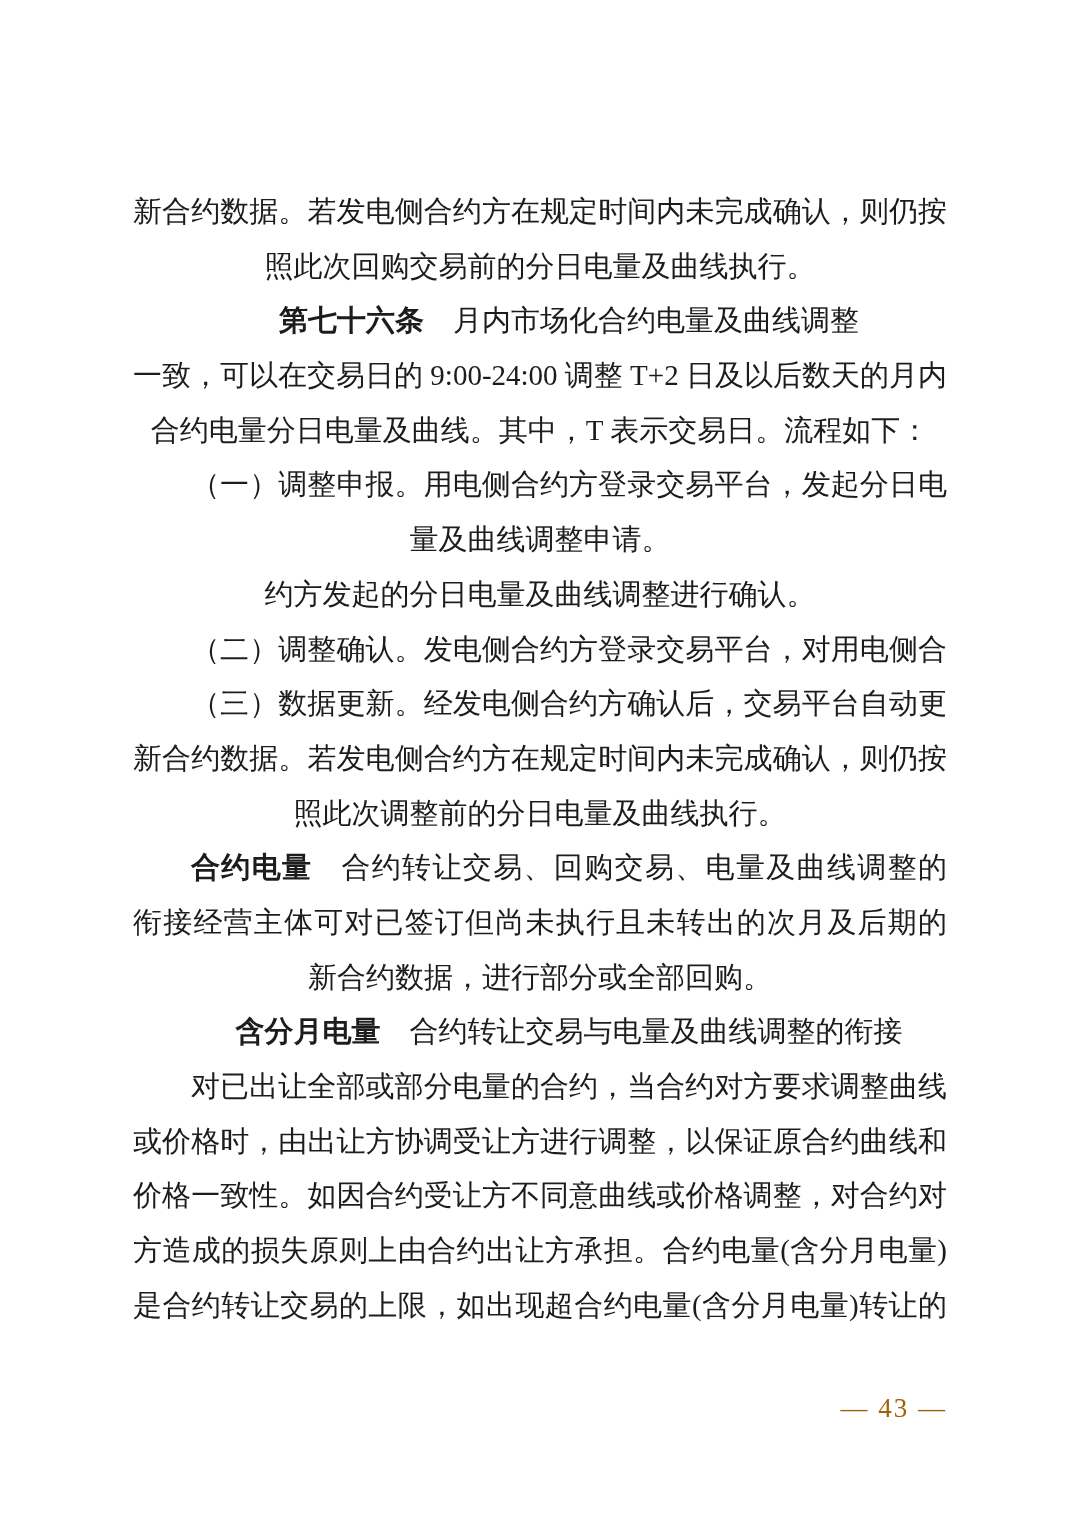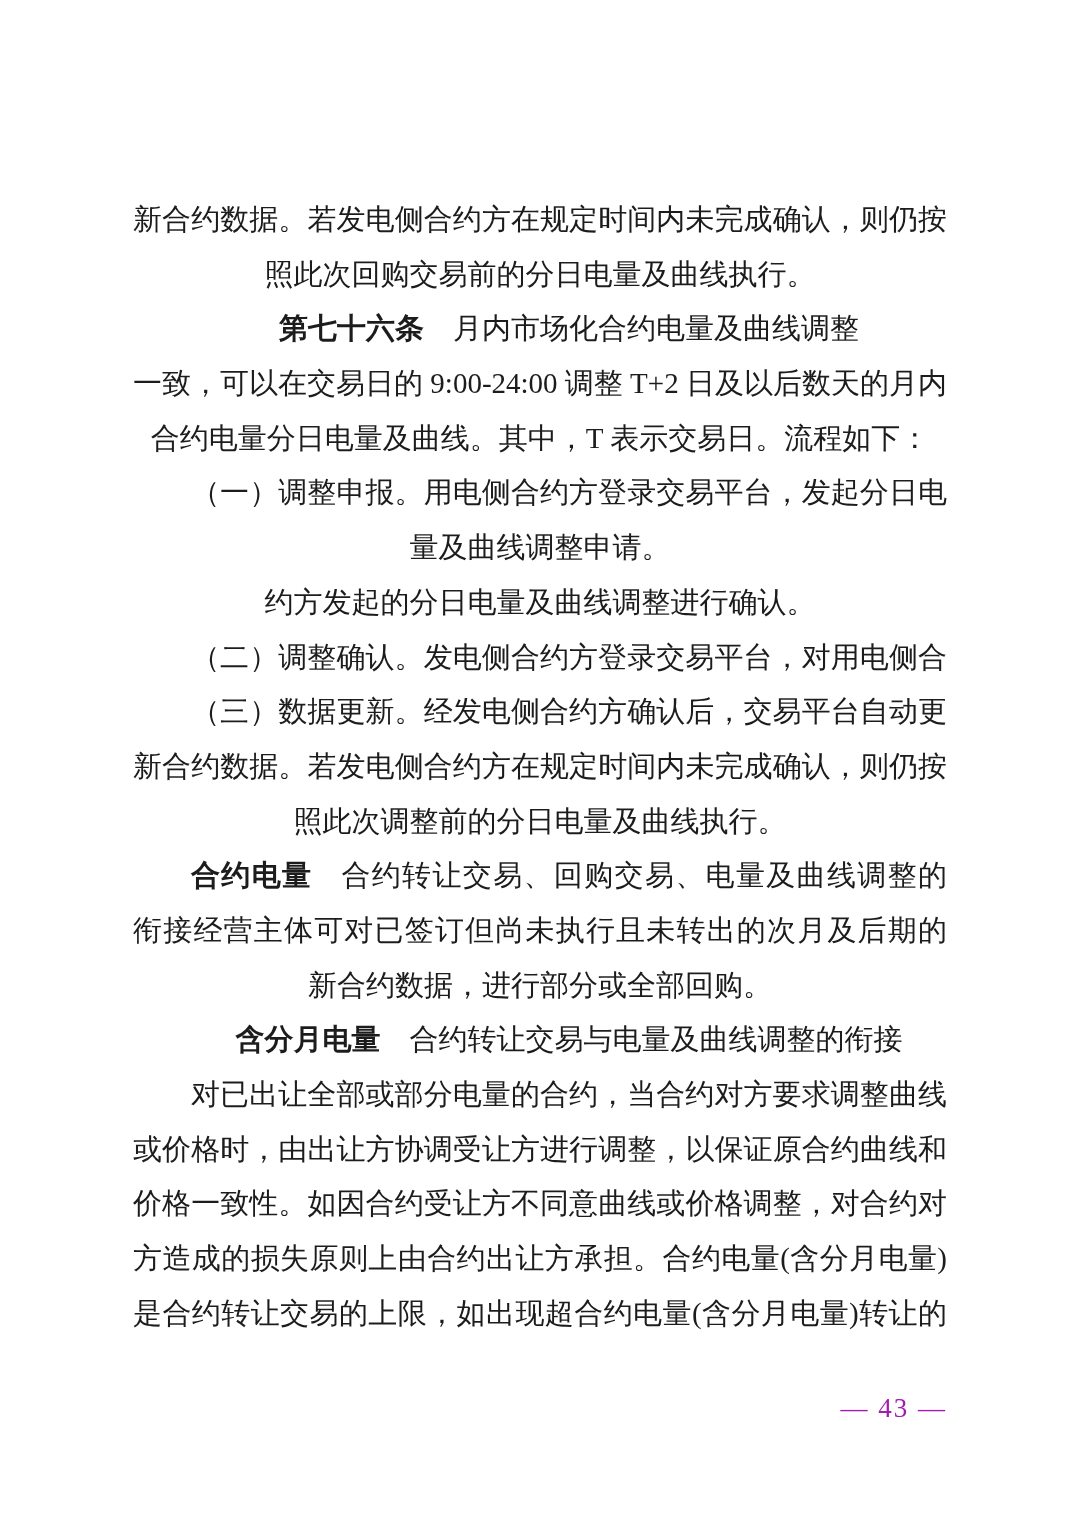--- a/index.html
+++ b/index.html
@@ -8,21 +8,21 @@
     width: 1080px;
     height: 1527px;
     background: #ffffff;
     font-family: "Liberation Serif", "DejaVu Serif", serif;
     color: #1c1c1c;
     overflow: hidden;
   }
   .text-block {
     position: absolute;
     left: 133px;
-    top: 192px;
+    top: 184px;
     width: 814px;
   }
   .line {
     height: 54.7px;
     line-height: 54.7px;
     font-size: 29px;
     white-space: nowrap;
     text-align: center;
   }
   .line.j {
@@ -36,21 +36,21 @@
     font-family: "Liberation Sans", "DejaVu Sans", sans-serif;
     margin-right: 1em;
   }
   .page-number {
     position: absolute;
     right: 133px;
     top: 1390px;
     font-size: 27px;
     line-height: 36px;
     letter-spacing: 2px;
-    color: #a21caf;
+    color: #a16207;
   }
 </style>
 </head>
 <body>
 
 <div class="page">
   <div class="text-block">
 
     <div class="line j">新合约数据。若发电侧合约方在规定时间内未完成确认，则仍按</div>
     <div class="line">照此次回购交易前的分日电量及曲线执行。</div>

